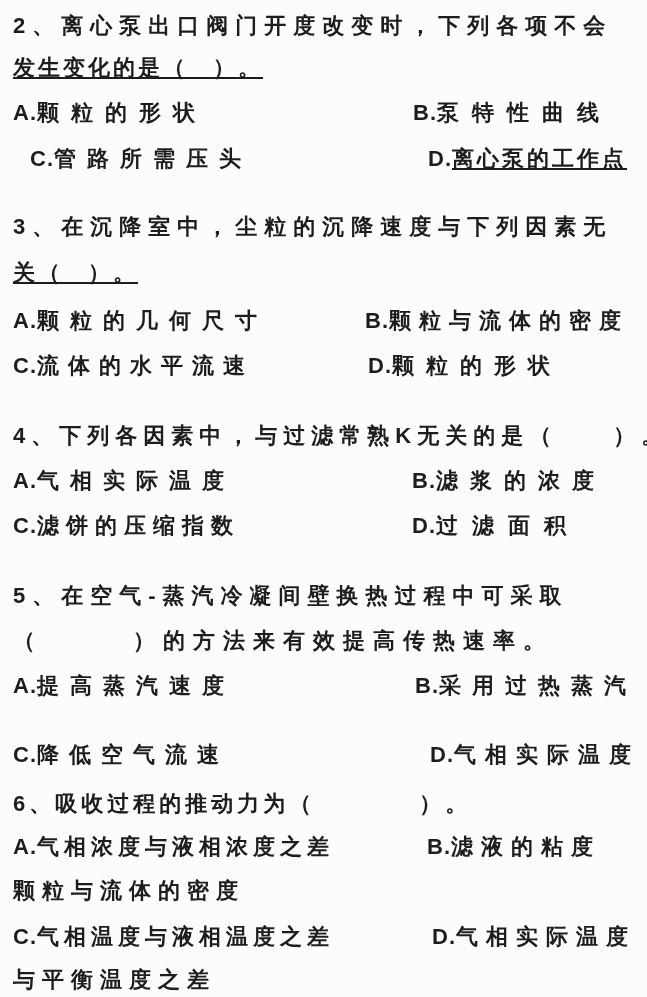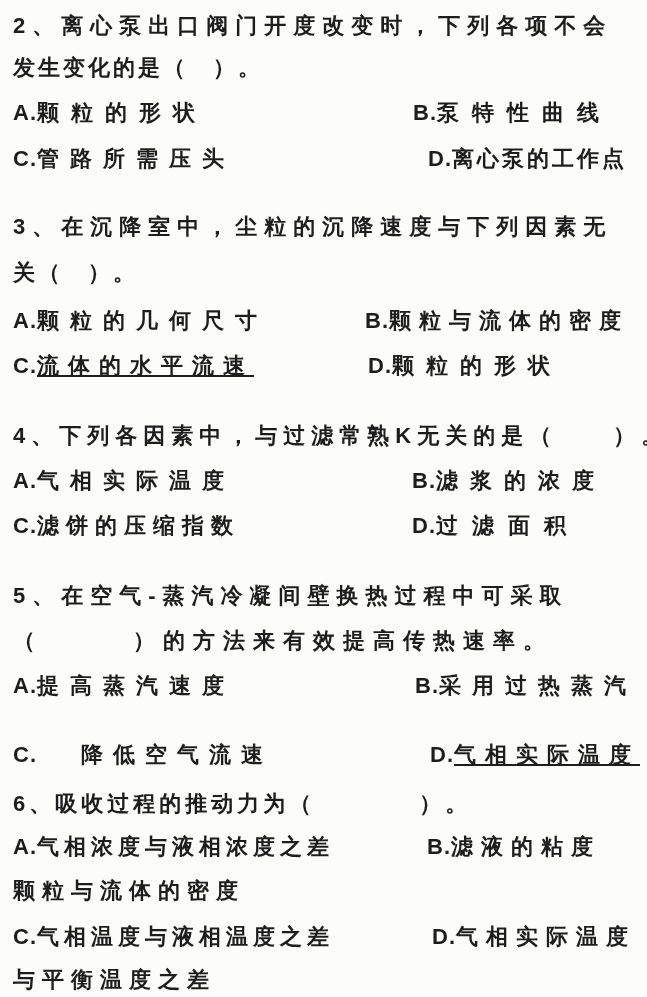--- a/index.html
+++ b/index.html
@@ -14,44 +14,44 @@
   }
   .row{
     position:absolute;
     font-size:22px;
     line-height:26px;
     font-weight:700;
     white-space:nowrap;
     color:#1d1d1d;
   }
   .lbl{letter-spacing:1px;}
-  .sp3{letter-spacing:3px;}
+  .sp3{letter-spacing:3px;text-decoration:underline;}
   .sp4{letter-spacing:4px;}
   .sp5{letter-spacing:5px;margin-top:29px;}
   .sp6{letter-spacing:6px;}
   .sp7{letter-spacing:7px;}
   .sp8{letter-spacing:8px;}
-  .sp9{letter-spacing:9px;text-decoration:underline;}
-  .sp10{letter-spacing:10px;margin-left:44px;}
+  .sp9{letter-spacing:9px;}
+  .sp10{letter-spacing:10px;}
   .sp11{letter-spacing:11px;}
   .sp12{letter-spacing:12px;}
   .sp13{letter-spacing:13px;}
   .sp14{letter-spacing:14px;}
 </style>
 </head>
 <body>
 
 <div class="page">
 
   <div>
     <div class="row sp7" style="left:13px;top:13px"><span>2、</span><span>离心泵出口阀门开度改变时，下列各项不会</span></div>
     <div class="row sp3" style="left:13px;top:55px"><span>发生变化的是（　）。</span></div>
     <div class="row" style="left:13px;top:100px"><span class="lbl">A.</span><span class="sp12">颗粒的形状</span></div>
     <div class="row" style="left:413px;top:100px"><span class="lbl">B.</span><span class="sp13">泵特性曲线</span></div>
-    <div class="row" style="left:13px;top:146px"><span class="lbl">C.</span><span class="sp11">管路所需压头</span></div>
+    <div class="row" style="left:30px;top:146px"><span class="lbl">C.</span><span class="sp11">管路所需压头</span></div>
     <div class="row" style="left:428px;top:146px"><span class="lbl">D.</span><span class="sp3">离心泵的工作点</span></div>
   </div>
 
   <div>
     <div class="row sp7" style="left:13px;top:214px"><span>3、</span><span>在沉降室中，尘粒的沉降速度与下列因素无</span></div>
     <div class="row sp3" style="left:13px;top:260px"><span>关（　）。</span></div>
     <div class="row" style="left:13px;top:308px"><span class="lbl">A.</span><span class="sp11">颗粒的几何尺寸</span></div>
     <div class="row" style="left:365px;top:308px"><span class="lbl">B.</span><span class="sp8">颗粒与流体的密度</span></div>
     <div class="row" style="left:13px;top:353px"><span class="lbl">C.</span><span class="sp9">流体的水平流速</span></div>
     <div class="row" style="left:368px;top:353px"><span class="lbl">D.</span><span class="sp12">颗粒的形状</span></div>

